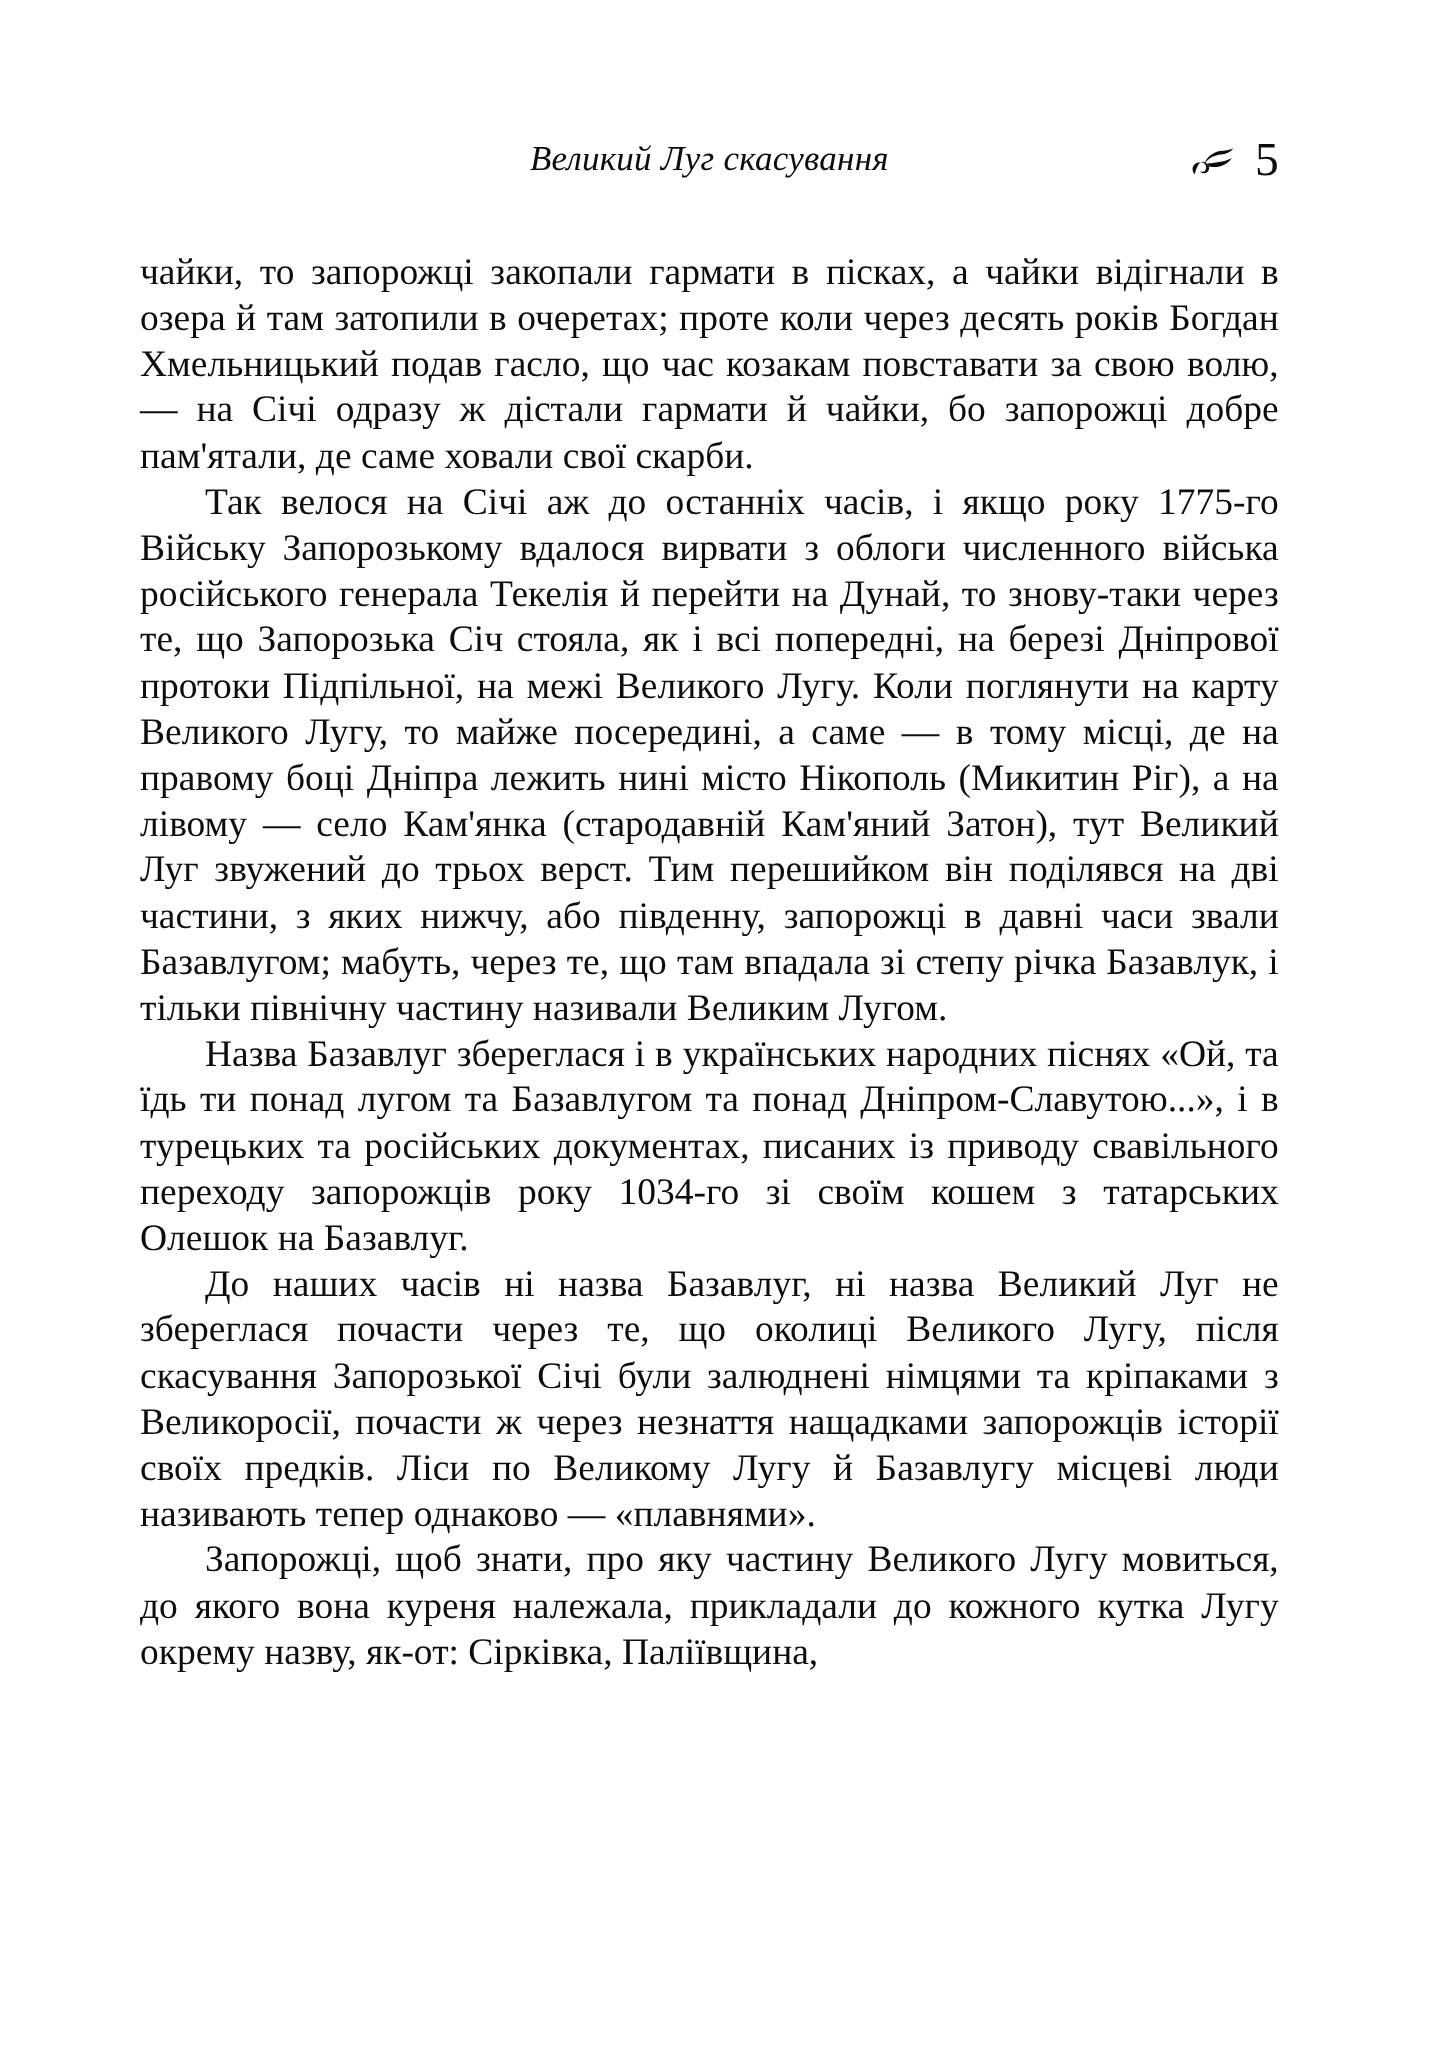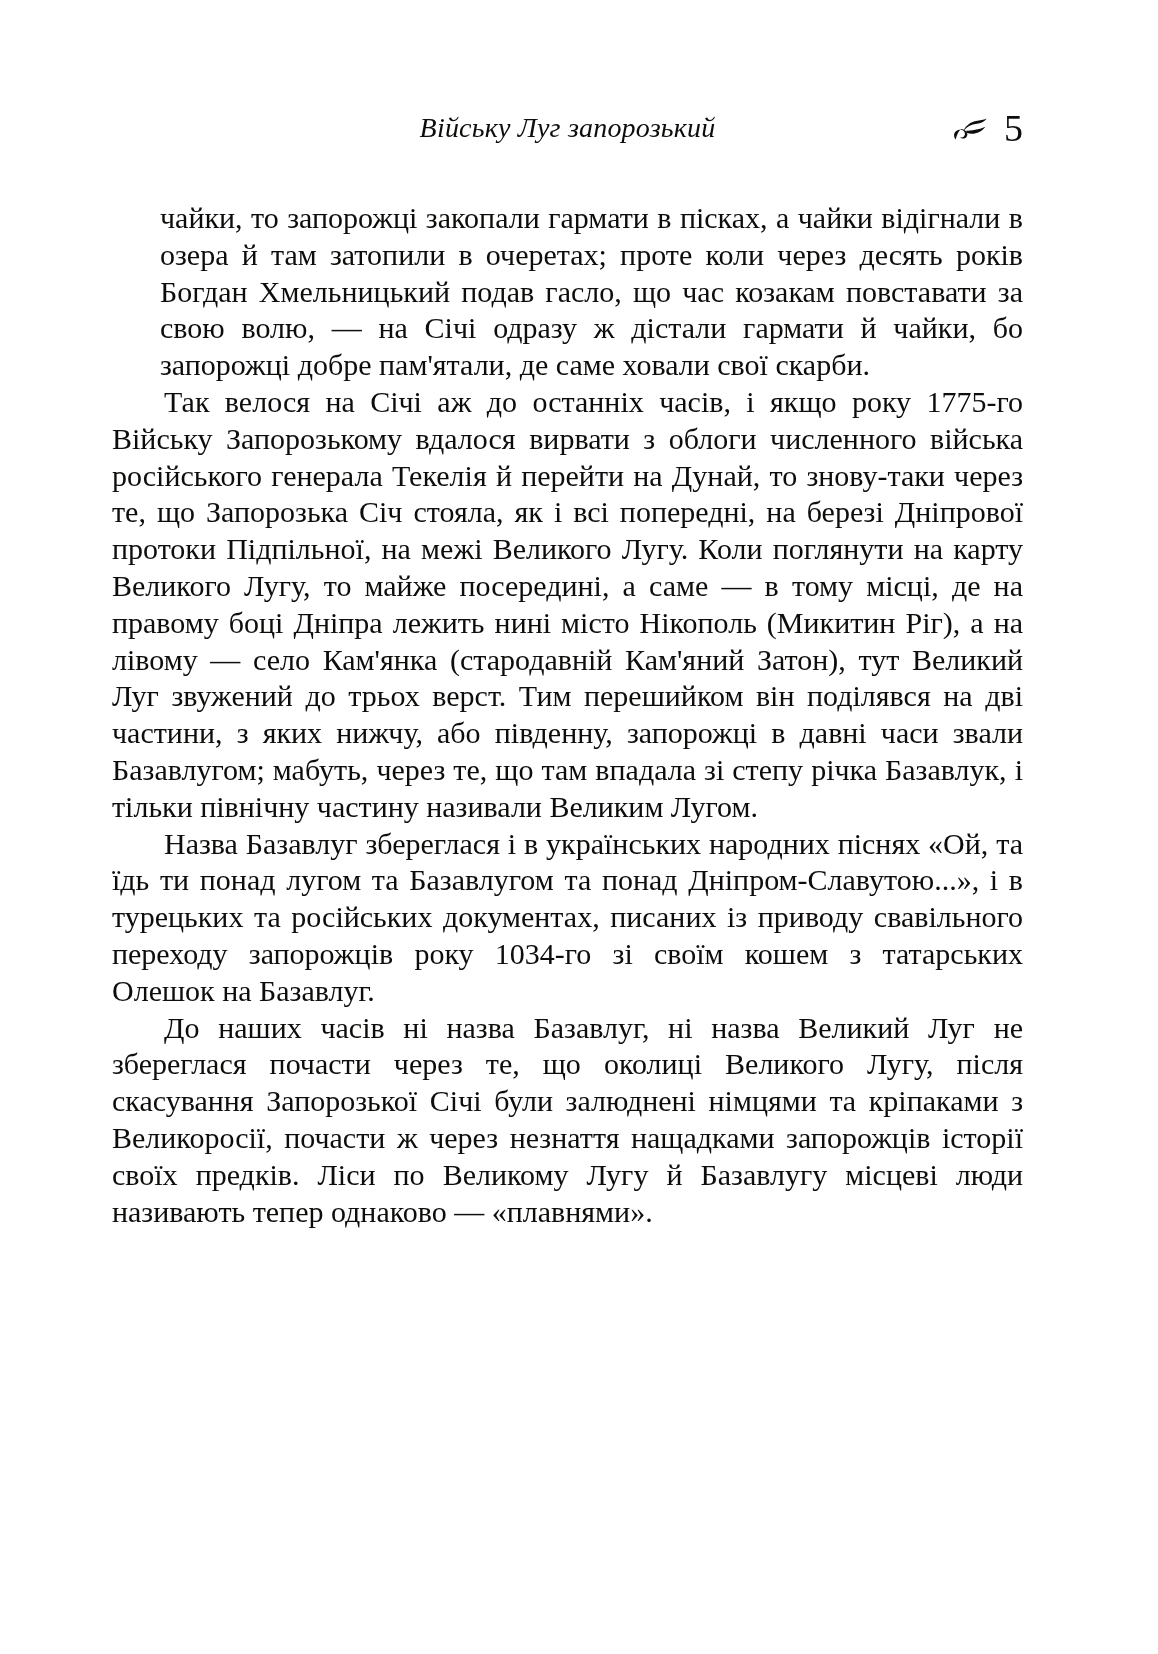--- a/index.html
+++ b/index.html
@@ -65,40 +65,40 @@
     text-align: justify;
     letter-spacing: 0px;
   }
   .page-body p {
     margin: 0;
     padding: 0;
     text-indent: 52px;
   }
   .page-body p.no-indent {
     text-indent: 0;
-    margin-left: 48px;
   }
 </style>
 </head>
 <body>
 
 <div class="book-page">
 
   <div class="page-header">
-    <div class="running-title">Війську Луг запорозький</div>
+    <div class="running-title">Великий Луг скасування</div>
 
     <div class="page-number-group">
       <svg class="fleuron" viewBox="0 0 40 30" xmlns="http://www.w3.org/2000/svg" aria-hidden="true">
         <path fill="#0e0d0b" d="M3 24 C -1 19, 2 13, 8 13 C 12 13, 14 16, 13 19 C 12.3 21.5, 9.5 22.3, 7.8 20.8 C 9 23.5, 13 23.6, 15 21 C 16.8 18.7, 16 15.2, 12.6 13.4 C 15.6 9.6, 20.5 6.8, 26.5 6.3 C 31 5.9, 34.6 4.3, 37.5 0.6 C 33.5 2.5, 30 2.4, 25.5 3.2 C 19.5 4.3, 14.5 8.3, 12.2 13.1 C 9.8 11.8, 6 12, 3 24 Z"></path>
         <path fill="#0e0d0b" d="M14.5 14.2 C 20.5 13.6, 28.5 13.2, 36 9.6 C 31.5 15.8, 23.5 18.8, 15.8 16.8 C 15 16, 14.6 15.2, 14.5 14.2 Z"></path>
       </svg>
       <div class="page-number">5</div>
     </div>
   </div>
 
   <div class="page-body">
     <p class="no-indent">чайки, то запорожці закопали гармати в пісках, а чайки відігнали в озера й там затопили в очеретах; проте коли через десять років Богдан Хмельницький подав гасло, що час козакам повставати за свою волю, — на Січі одразу ж дістали гармати й чайки, бо запорожці добре пам'ятали, де саме ховали свої скарби.</p>
     <p>Так велося на Січі аж до останніх часів, і якщо року 1775-го Війську Запорозькому вдалося вирвати з облоги численного війська російського генерала Текелія й перейти на Дунай, то знову-таки через те, що Запорозька Січ стояла, як і всі попередні, на березі Дніпрової протоки Підпільної, на межі Великого Лугу. Коли поглянути на карту Великого Лугу, то майже посередині, а саме — в тому місці, де на правому боці Дніпра лежить нині місто Нікополь (Микитин Ріг), а на лівому — село Кам'янка (стародавній Кам'яний Затон), тут Великий Луг звужений до трьох верст. Тим перешийком він поділявся на дві частини, з яких нижчу, або південну, запорожці в давні часи звали Базавлугом; мабуть, через те, що там впадала зі степу річка Базавлук, і тільки північну частину називали Великим Лугом.</p>
     <p>Назва Базавлуг збереглася і в українських народних піснях «Ой, та їдь ти понад лугом та Базавлугом та понад Дніпром-Славутою...», і в турецьких та російських документах, писаних із приводу свавільного переходу запорожців року 1034-го зі своїм кошем з татарських Олешок на Базавлуг.</p>
     <p>До наших часів ні назва Базавлуг, ні назва Великий Луг не збереглася почасти через те, що околиці Великого Лугу, після скасування Запорозької Січі були залюднені німцями та кріпаками з Великоросії, почасти ж через незнаття нащадками запорожців історії своїх предків. Ліси по Великому Лугу й Базавлугу місцеві люди називають тепер однаково — «плавнями».</p>
+    <p>Запорожці, щоб знати, про яку частину Великого Лугу мовиться, до якого вона куреня належала, прикладали до кожного кутка Лугу окрему назву, як-от: Сірківка, Паліївщина,</p>
   </div>
 
 </div>
 
 </body></html>

